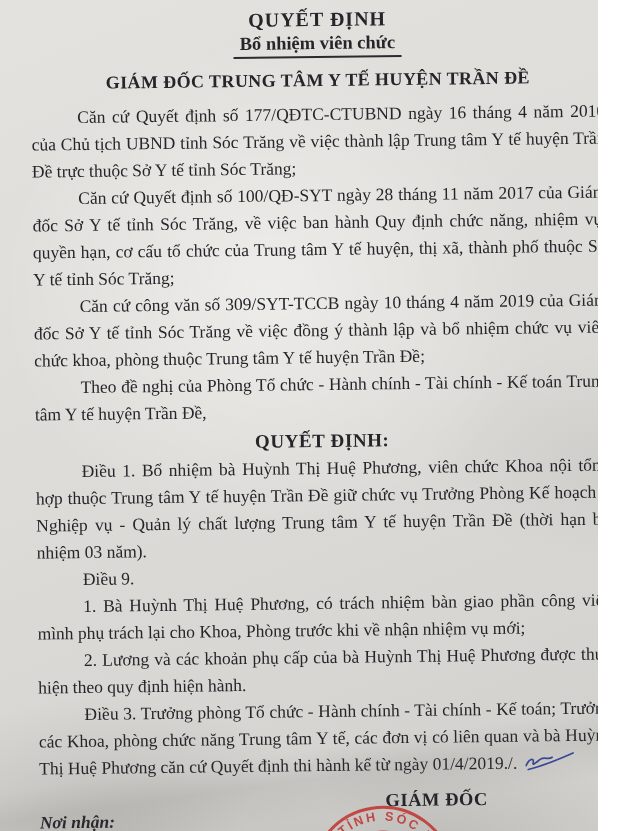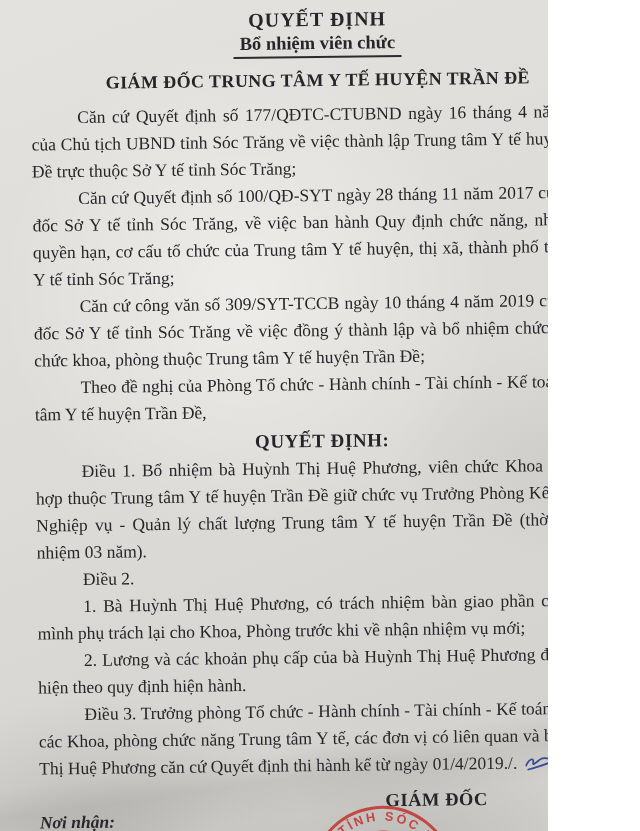--- a/index.html
+++ b/index.html
@@ -1,21 +1,21 @@
 <!DOCTYPE html>
 <html><head>
 <meta charset="utf-8">
 <style>
   html,body{margin:0;padding:0;}
   body{
     width:640px;height:831px;overflow:hidden;
     font-family:"Liberation Serif", serif;
   }
   .paper{
-    position:relative;width:548px;height:831px;overflow:hidden;
+    position:relative;width:598px;height:831px;overflow:hidden;
     background:
       radial-gradient(55% 26% at 18% 102%, rgba(80,80,78,.20), transparent 70%),
       radial-gradient(48% 22% at 72% 103%, rgba(80,80,78,.16), transparent 70%),
       radial-gradient(40% 18% at 100% 55%, rgba(120,120,118,.10), transparent 70%),
       radial-gradient(60% 40% at 45% 35%, rgba(255,255,255,.45), transparent 75%),
       linear-gradient(158deg, #e3e2de 0%, #dddcd8 45%, #d6d5d1 78%, #cfcecb 100%);
     color:#26262a;
   }
   .fold-shadow{
     position:absolute;left:0;right:0;bottom:0;height:120px;pointer-events:none;
@@ -76,21 +76,21 @@
     <div class="body-text">
       <p>Căn cứ Quyết định số 177/QĐTC-CTUBND ngày 16 tháng 4 năm 2010 của Chủ tịch UBND tỉnh Sóc Trăng về việc thành lập Trung tâm Y tế huyện Trần Đề trực thuộc Sở Y tế tỉnh Sóc Trăng;</p>
       <p>Căn cứ Quyết định số 100/QĐ-SYT ngày 28 tháng 11 năm 2017 của Giám đốc Sở Y tế tỉnh Sóc Trăng, về việc ban hành Quy định chức năng, nhiệm vụ, quyền hạn, cơ cấu tổ chức của Trung tâm Y tế huyện, thị xã, thành phố thuộc Sở Y tế tỉnh Sóc Trăng;</p>
       <p>Căn cứ công văn số 309/SYT-TCCB ngày 10 tháng 4 năm 2019 của Giám đốc Sở Y tế tỉnh Sóc Trăng về việc đồng ý thành lập và bổ nhiệm chức vụ viên chức khoa, phòng thuộc Trung tâm Y tế huyện Trần Đề;</p>
       <p>Theo đề nghị của Phòng Tổ chức - Hành chính - Tài chính - Kế toán Trung tâm Y tế huyện Trần Đề,</p>
 
       <div class="decision-heading">QUYẾT ĐỊNH:</div>
 
       <p><span class="art-label">Điều 1.</span> <span>Bổ nhiệm bà Huỳnh Thị Huệ Phương, viên chức Khoa nội tổng hợp thuộc Trung tâm Y tế huyện Trần Đề giữ chức vụ Trưởng Phòng Kế hoạch – Nghiệp vụ - Quản lý chất lượng Trung tâm Y tế huyện Trần Đề (thời hạn bổ nhiệm 03 năm).</span></p>
 
-      <p><span class="art-label">Điều 2.</span></p>
+      <p><span class="art-label">Điều 9.</span></p>
 
       <p><span>1. Bà Huỳnh Thị Huệ Phương, có trách nhiệm bàn giao phần công việc mình phụ trách lại cho Khoa, Phòng trước khi về nhận nhiệm vụ mới;</span></p>
 
       <p><span>2. Lương và các khoản phụ cấp của bà Huỳnh Thị Huệ Phương được thực hiện theo quy định hiện hành.</span></p>
 
       <p><span class="art-label">Điều 3.</span> <span>Trưởng phòng Tổ chức - Hành chính - Tài chính - Kế toán; Trưởng các Khoa, phòng chức năng Trung tâm Y tế, các đơn vị có liên quan và bà Huỳnh Thị Huệ Phương căn cứ Quyết định thi hành kể từ ngày 01/4/2019./.</span><svg class="initial-squiggle" width="54" height="22" viewBox="0 0 54 22">
         <g fill="none" stroke="#37479b" stroke-width="1.7" stroke-linecap="round">
           <path d="M5,15 C8,8 13,7 12,12 C11,16 15,12 19,9 C24,6 27,10 31,7"></path>
           <path d="M7,19 C20,16 38,9 52,3"></path>
         </g>

